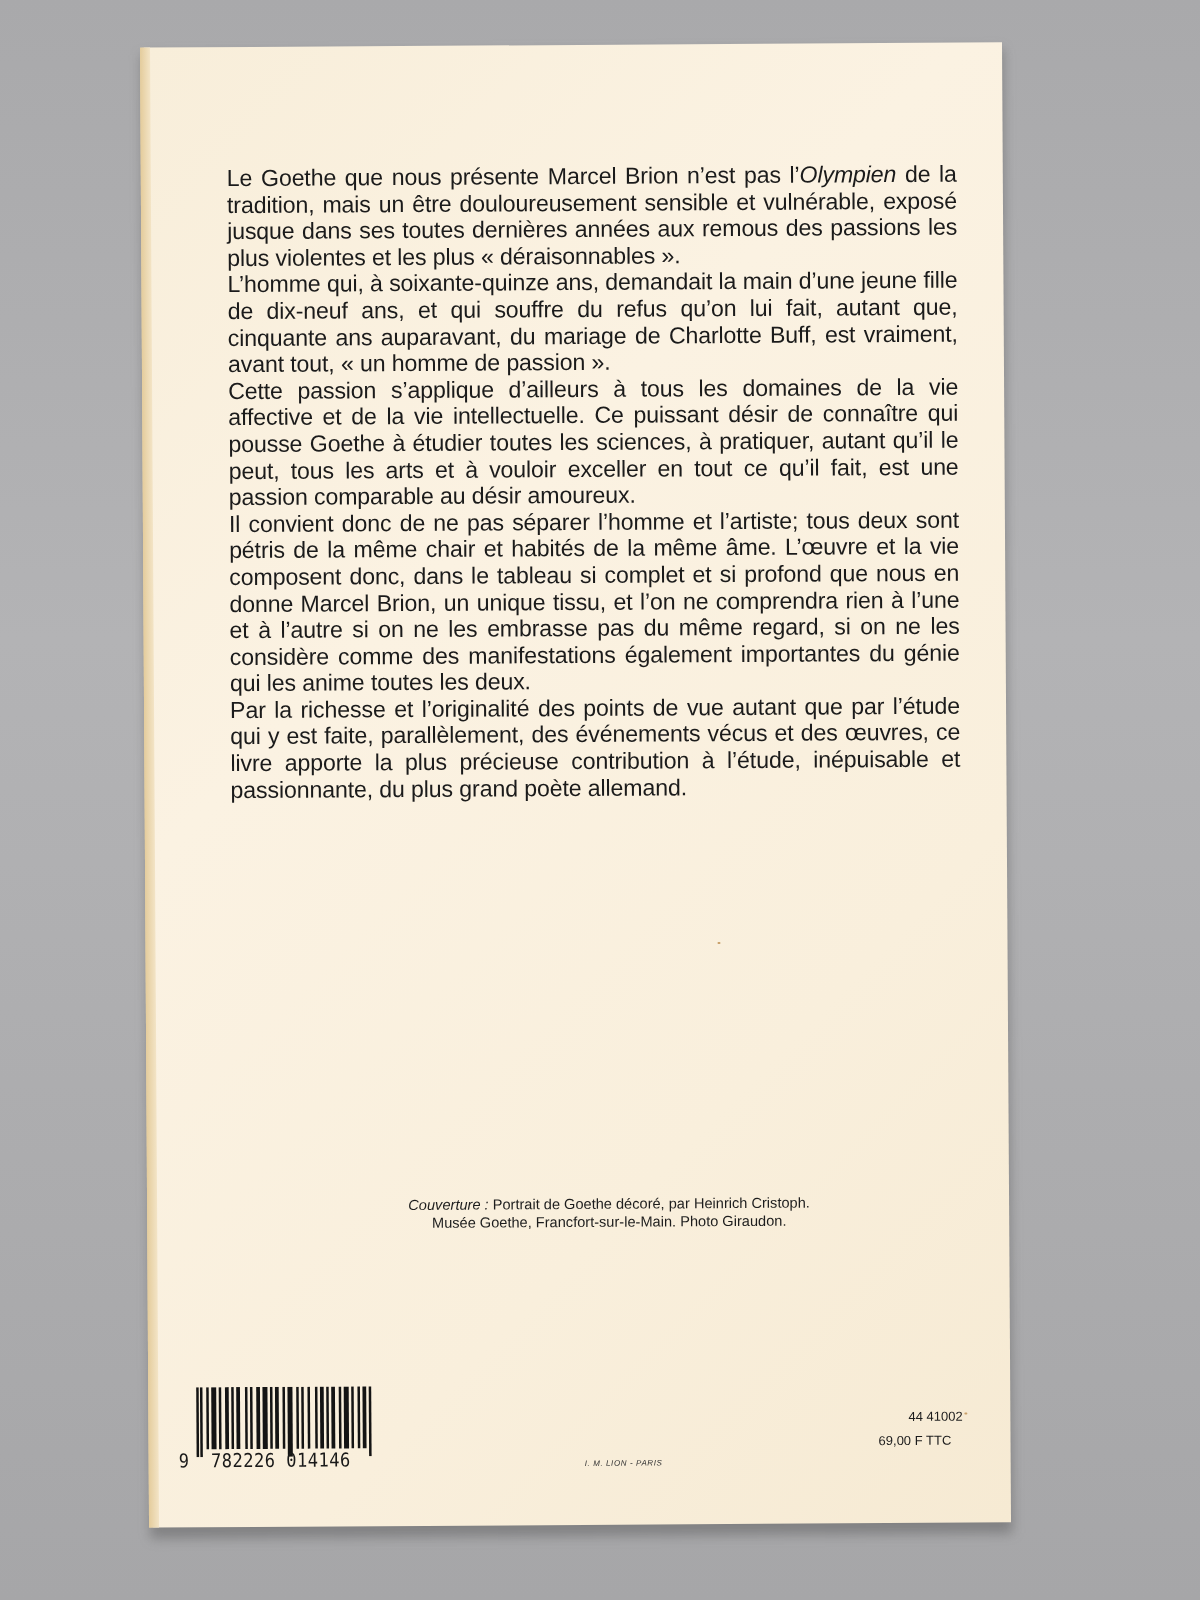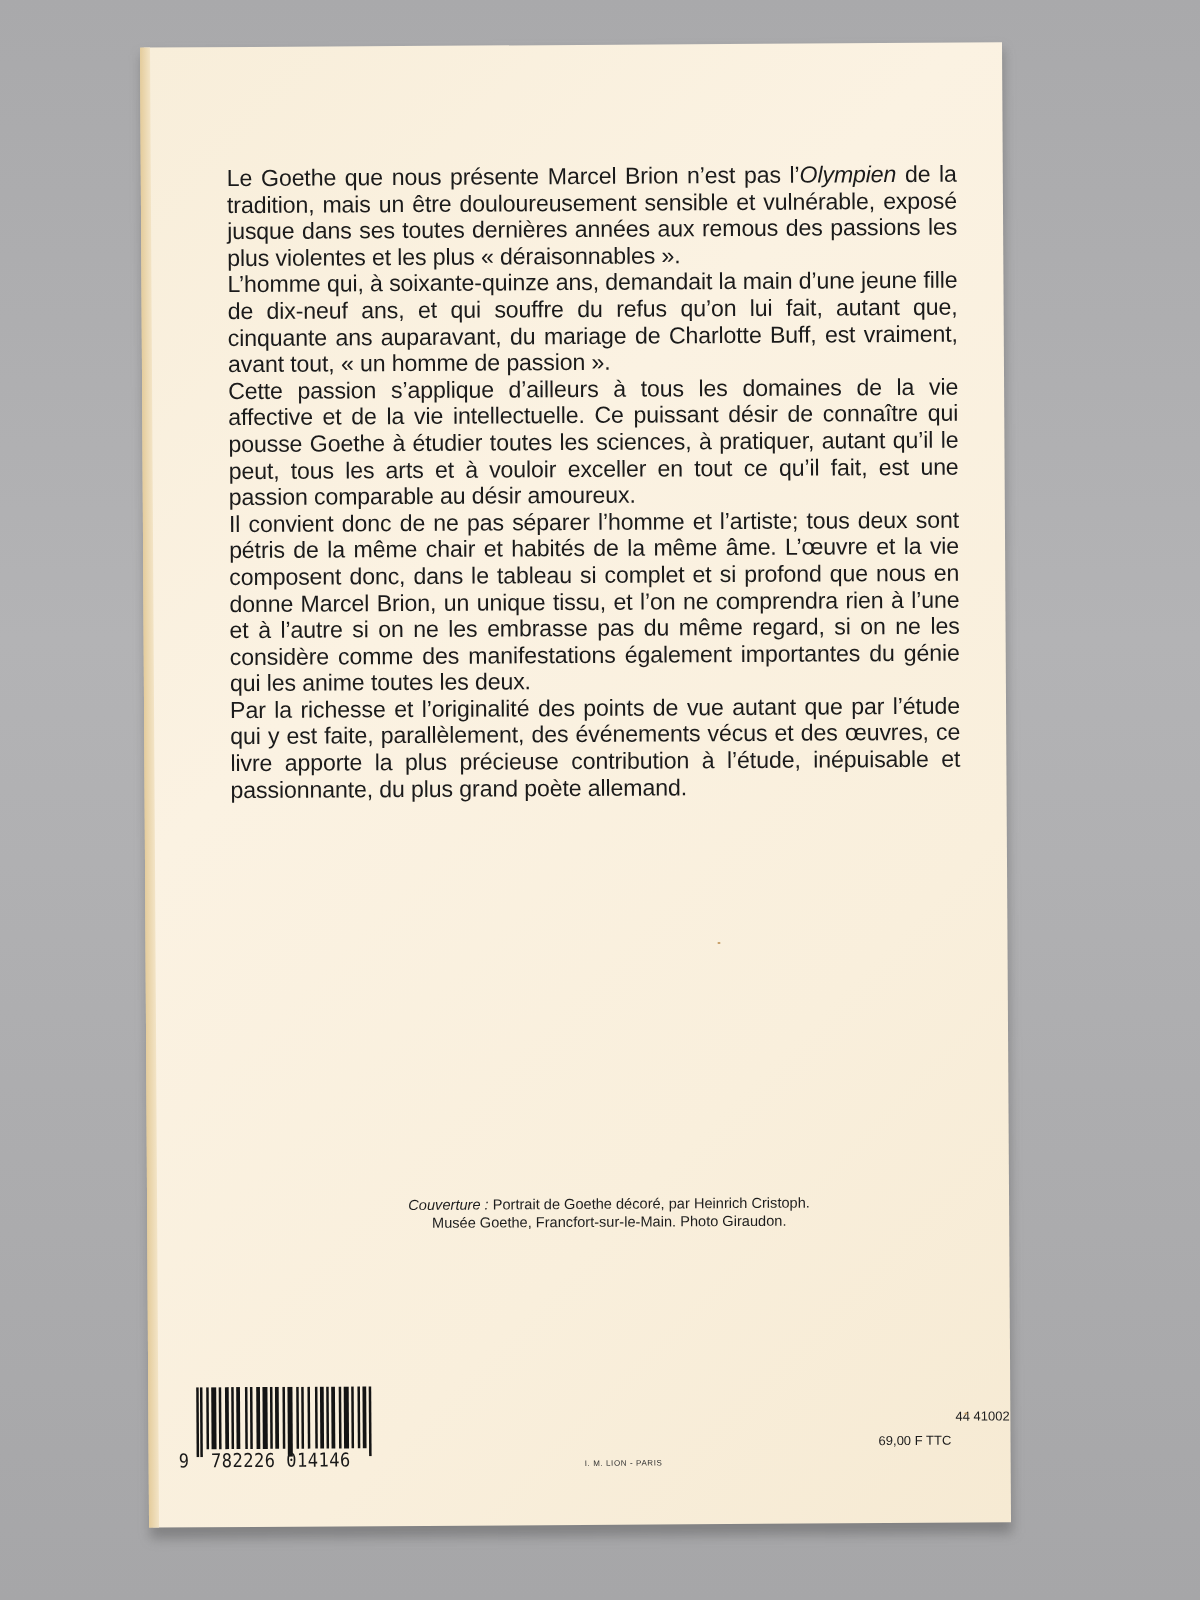--- a/index.html
+++ b/index.html
@@ -41,25 +41,25 @@
       position: absolute; left: 40px; top: 1340px; width: 190px; height: 100px;
     }
     .barcode svg { display: block; }
     .isbn {
       position: absolute; left: 26px; top: 1402px;
       font-family: "DejaVu Sans Mono", monospace; font-size: 19px; color: #1a1a1a;
       letter-spacing: 0.5px; transform: scaleX(0.9); transform-origin: left;
     }
     .printer {
       position: absolute; left: 432px; top: 1414px;
-      font-size: 8px; color: #333; letter-spacing: 0.6px;
+      font-size: 8px; color: #333; letter-spacing: 0.6px; font-style: italic;
     }
     .code {
       position: absolute; left: 756px; top: 1366px;
-      font-size: 13px; color: #1d1d1d; margin-left: 47px;
+      font-size: 13px; color: #1d1d1d;
     }
     .price {
       position: absolute; left: 726px; top: 1390px;
       font-size: 13px; color: #1b1b1b;
     }
     .speck { position: absolute; width: 3px; height: 2px; background: #c9a06a; border-radius: 1px; }
   </style>
 </head>
 <body>
 

